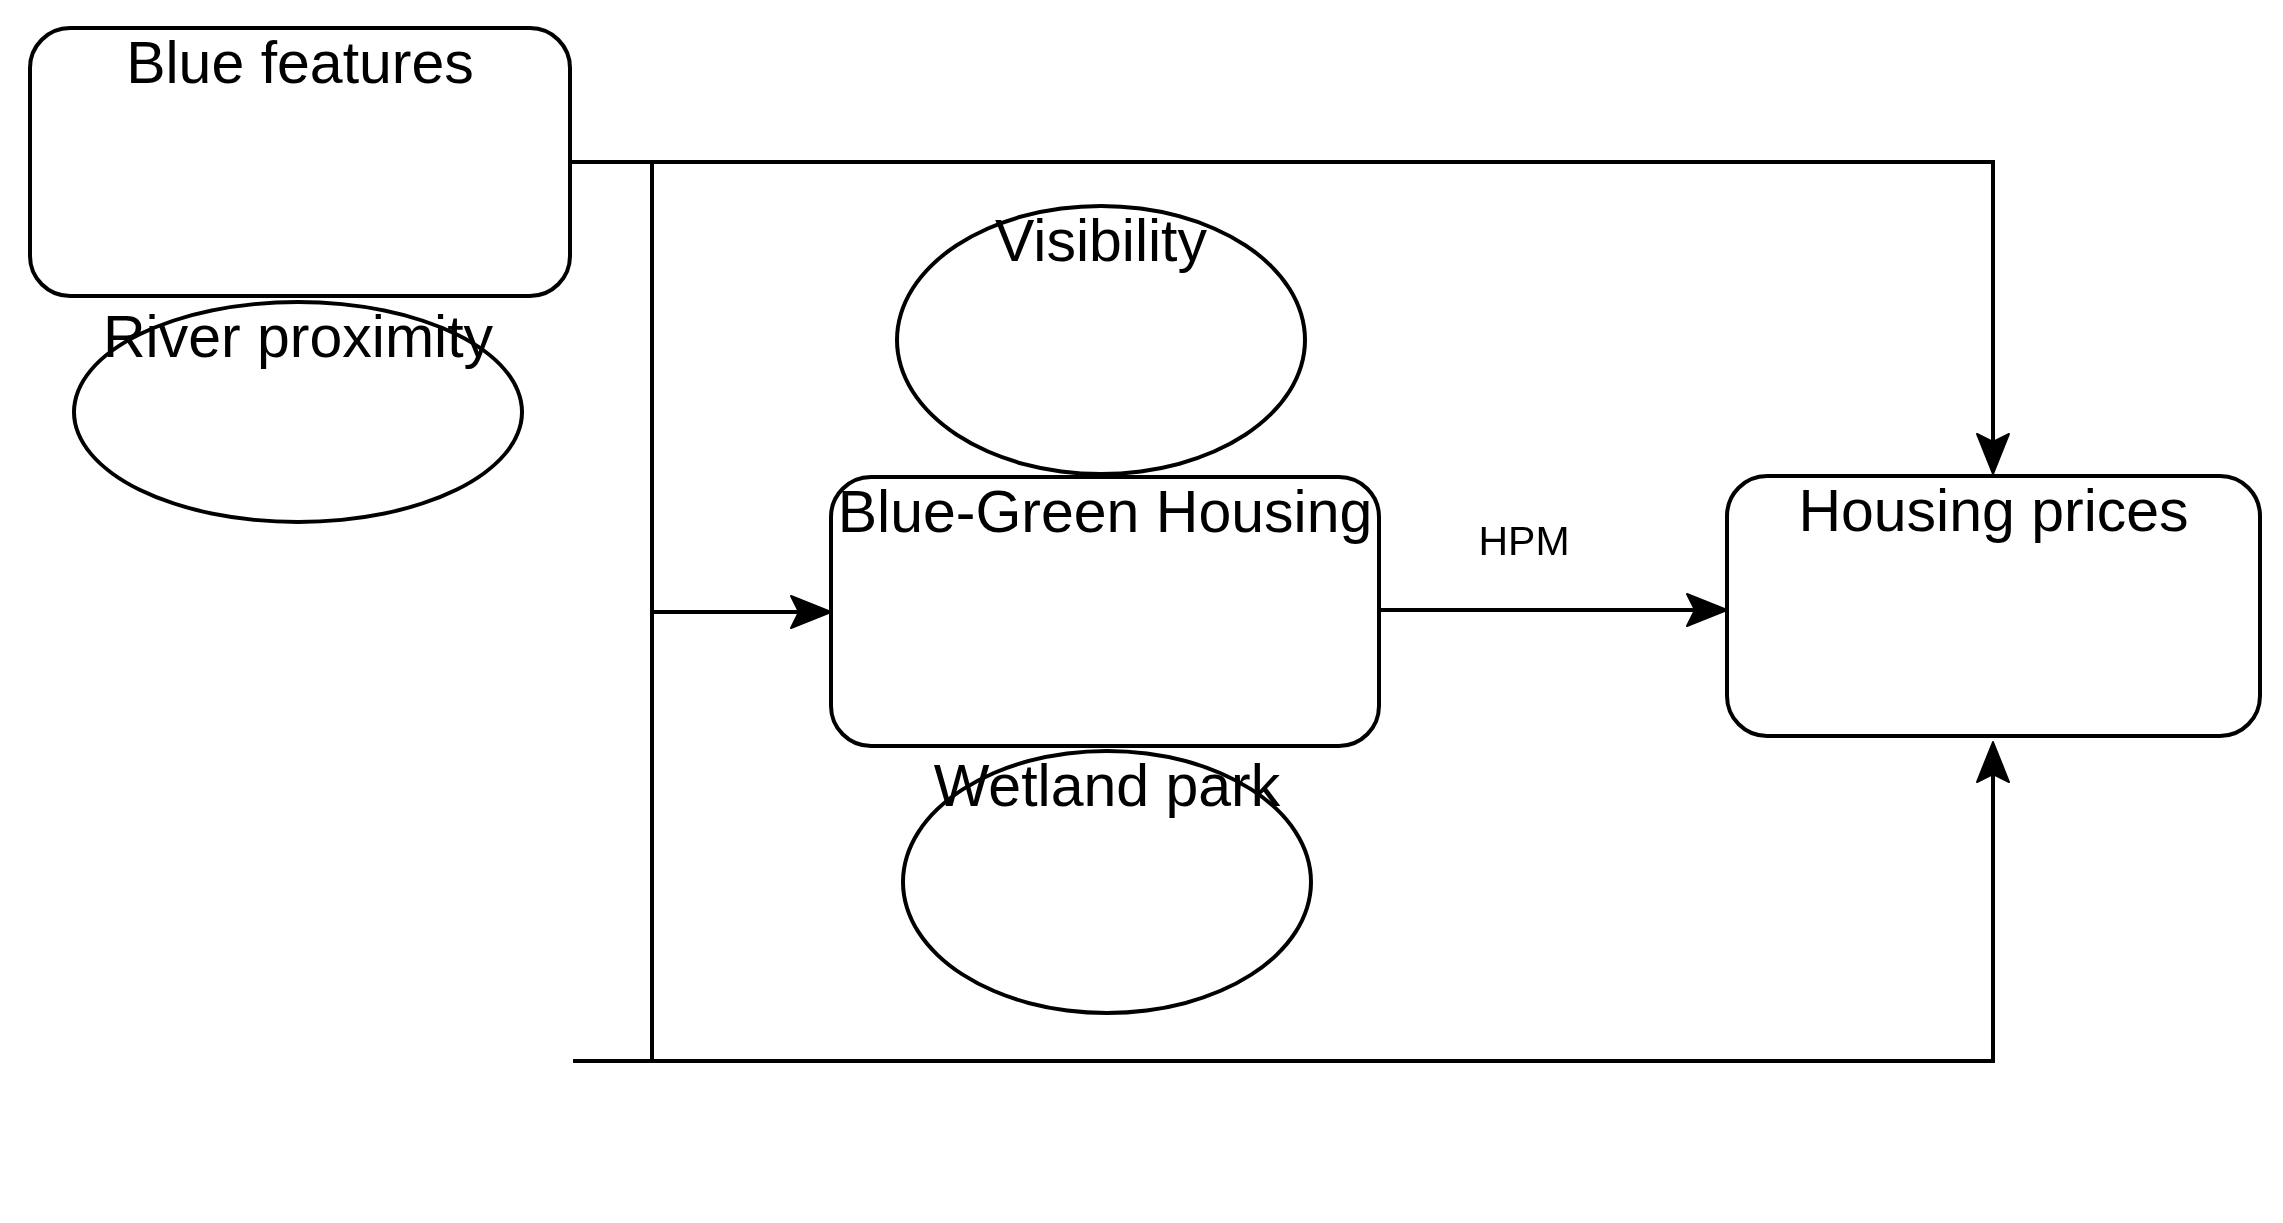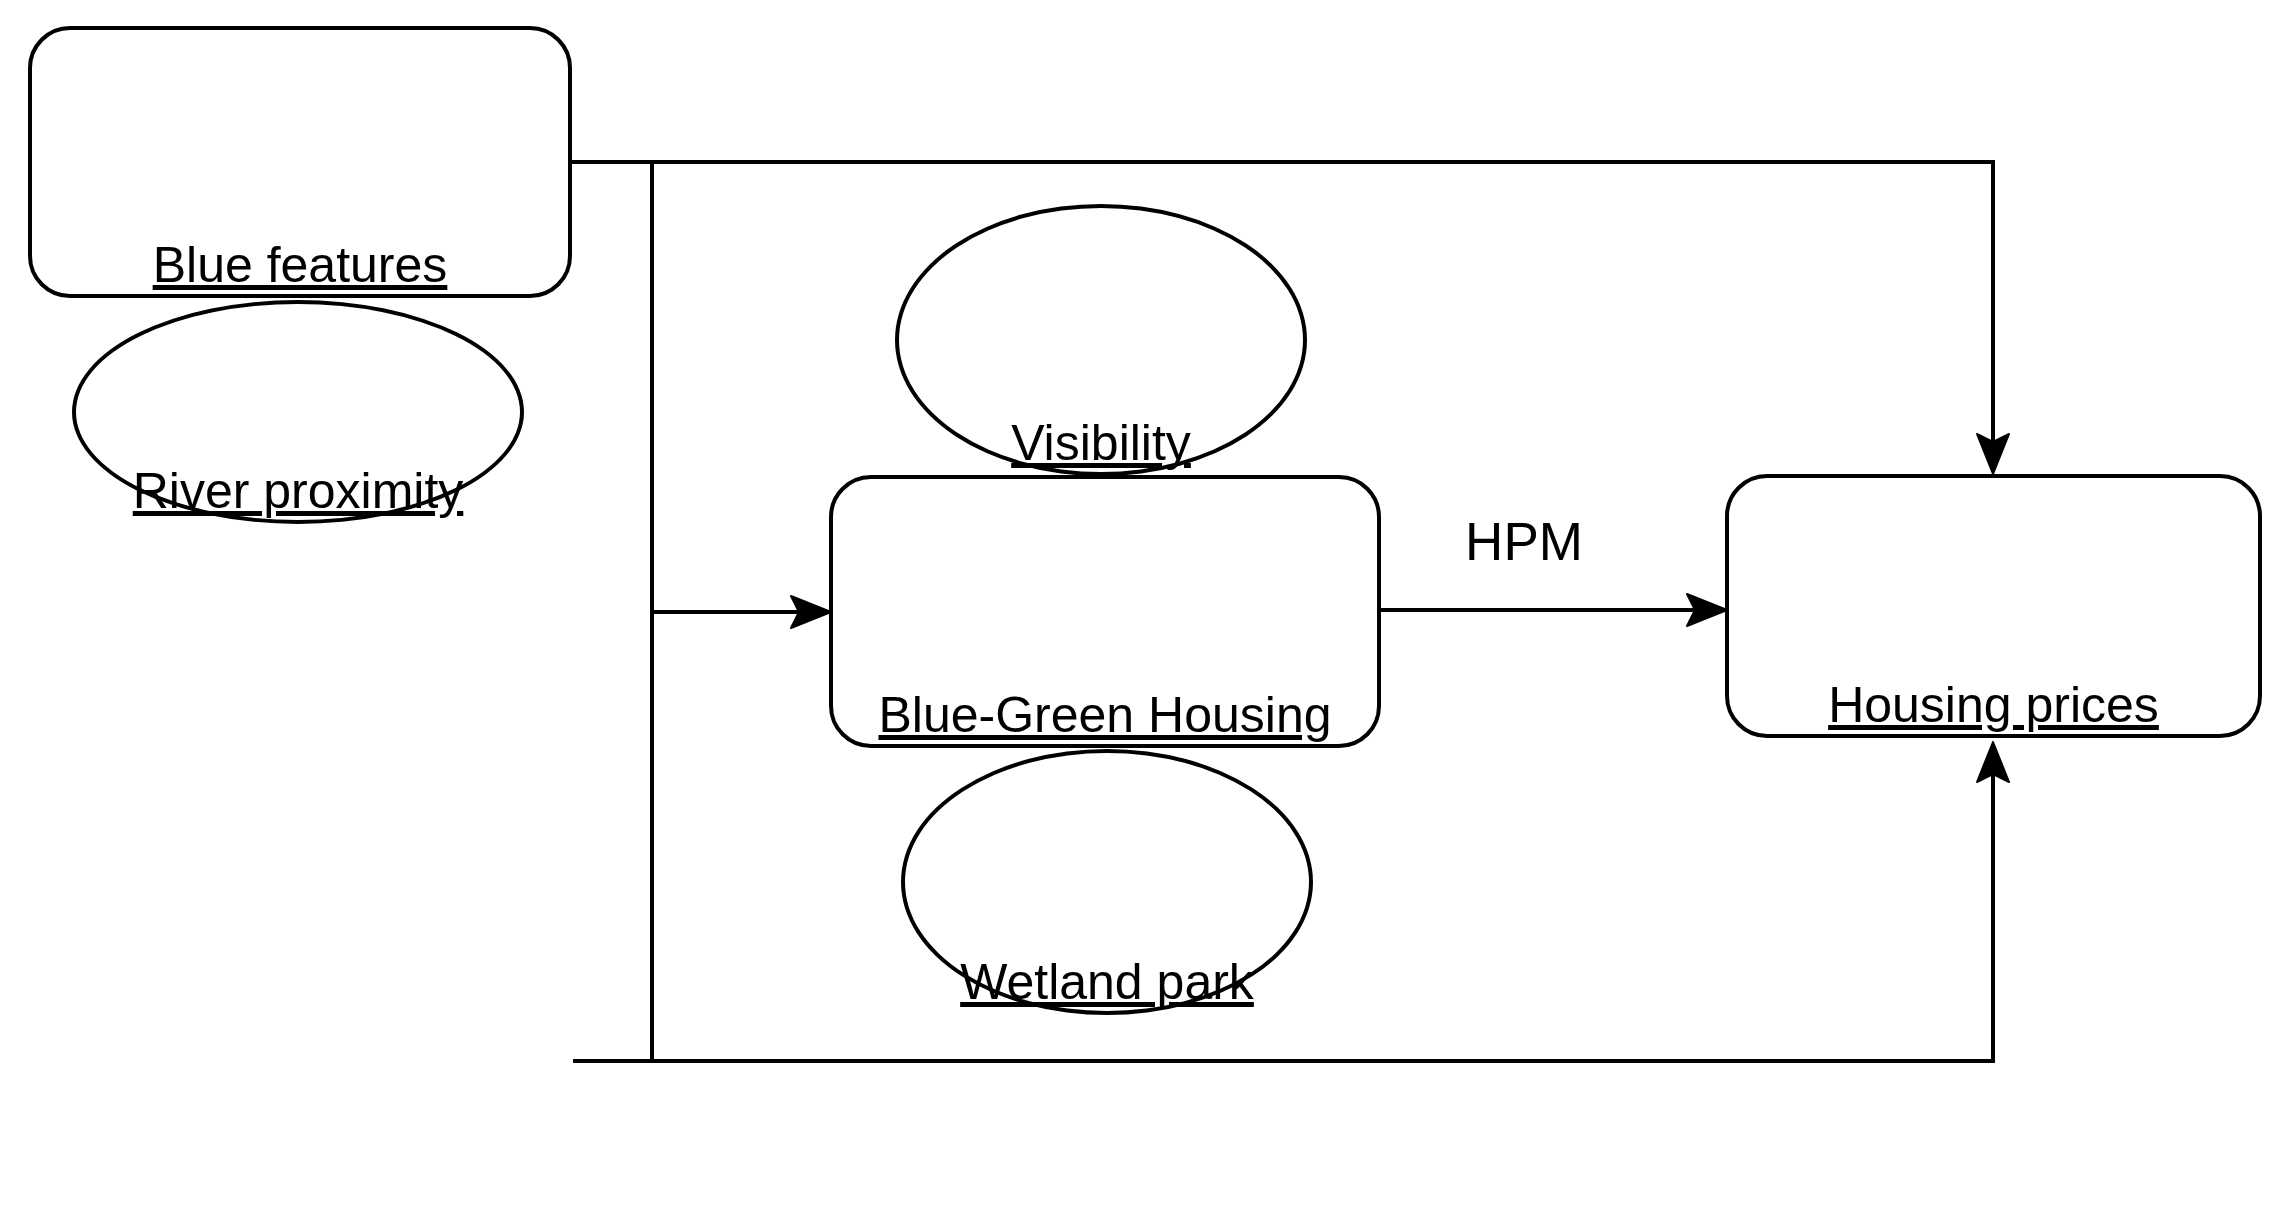--- a/index.html
+++ b/index.html
@@ -30,35 +30,34 @@
     stroke: #000000;
     stroke-width: 2;
     stroke-linejoin: round;
   }
   .node {
     position: absolute;
     box-sizing: border-box;
     background: #ffffff;
     border: 4px solid #000000;
     display: flex;
-    align-items: flex-end;
+    align-items: flex-start;
     justify-content: center;
     text-align: center;
     color: #000000;
-    font-size: 50px;
+    font-size: 59px;
     line-height: 1.15;
-    text-decoration: underline;
   }
   .node.rect { border-radius: 42px; }
   .node.ellipse { border-radius: 50%; }
   .edge-label {
     position: absolute;
     transform: translate(-50%, -50%);
     color: #000000;
-    font-size: 53px;
+    font-size: 41px;
     line-height: 1;
     white-space: nowrap;
   }
   .lbl { display: block; }
 </style>
 </head>
 <body>
 
 <div class="canvas">
 

